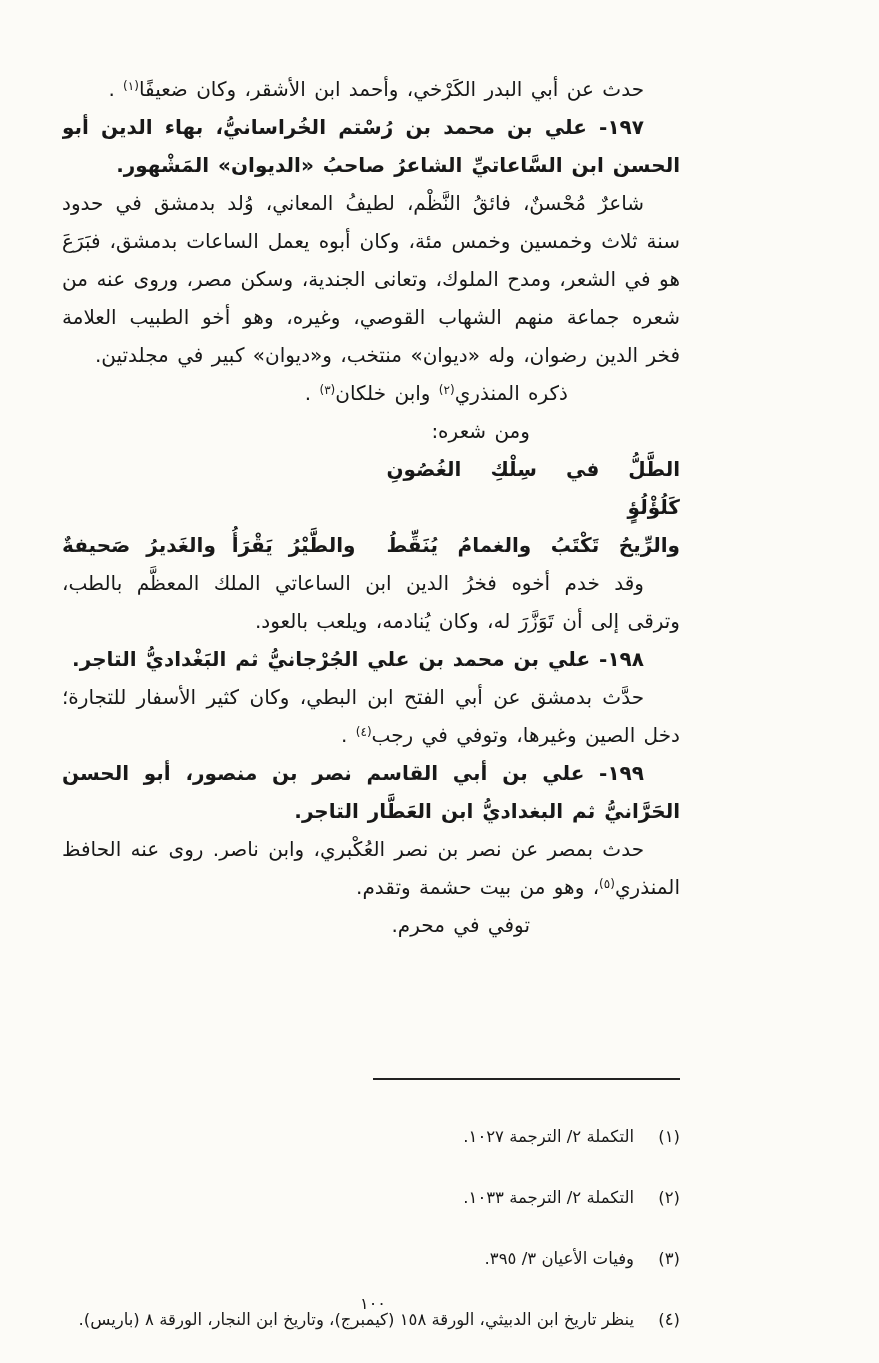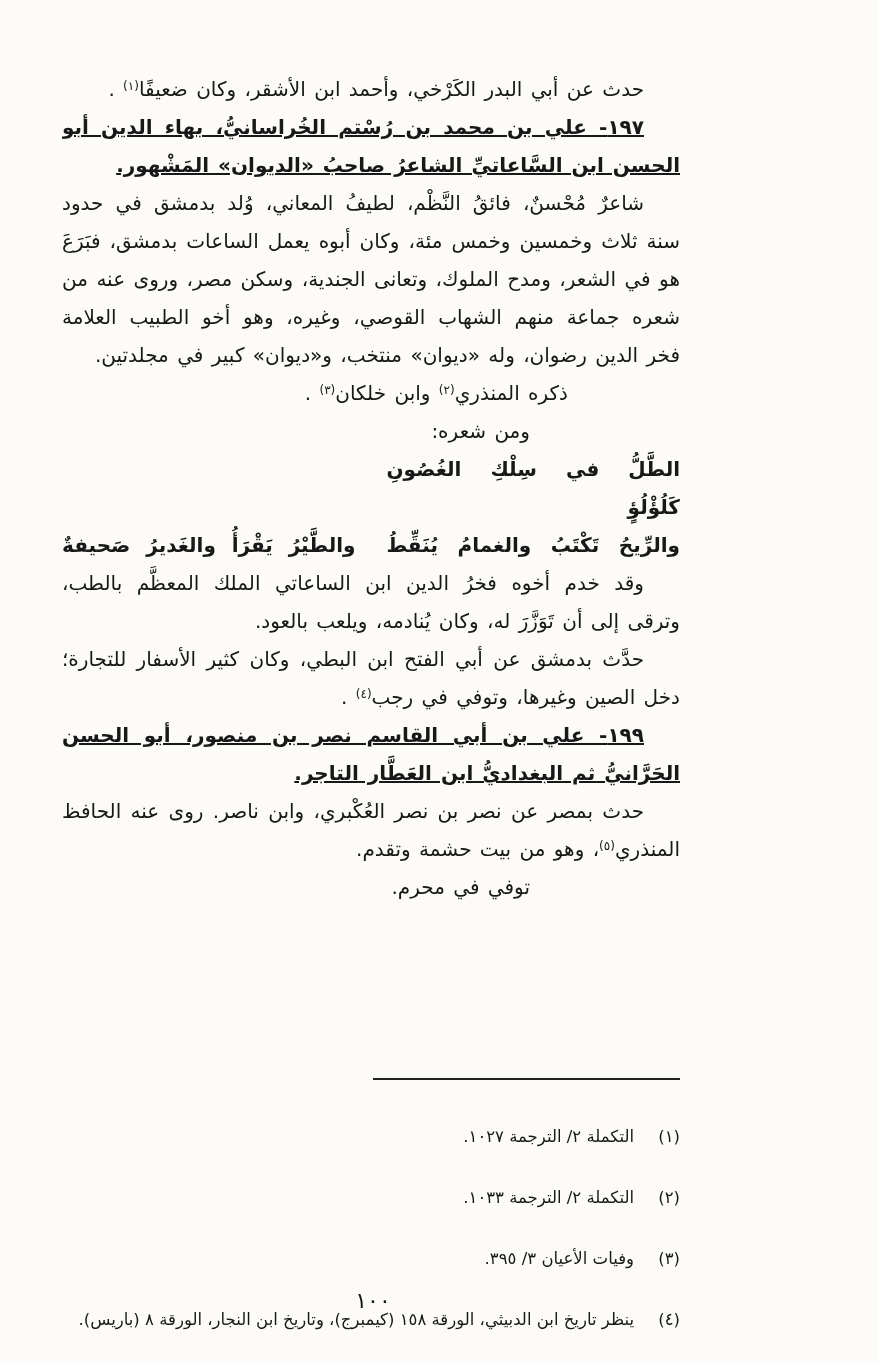--- a/index.html
+++ b/index.html
@@ -14,36 +14,36 @@
 
   .main {
     position:absolute; top:70px; right:66px; left:62px; height:1010px;
     overflow:hidden;
     font-size:20px; line-height:38px;
     text-align:justify;
     word-spacing:2px;
   }
   p.para { margin:0; }
   .indent { text-indent:36px; }
-  .heading { font-weight:bold;text-decoration:underline; }
+  .heading { font-weight:bold; }
   .inset-md { padding-right:112px; }
   .inset-lg { padding-right:150px; }
   sup.fnref { font-size:12px; line-height:0; vertical-align:6px; font-weight:normal; }
 
   .poetry { display:flex; justify-content:space-between; font-weight:bold; }
   .hemistich { display:block; width:47.5%; text-align:justify; text-align-last:justify; }
 
   .footnote-area { position:absolute; top:1078px; right:66px; left:38px; }
   .fn-rule { border:0; border-top:2px solid #222; width:307px; margin:0 0 12px 0; }
   .footnotes { font-size:16.5px; line-height:33px; }
   .fn-item { display:flex; gap:18px; align-items:baseline; }
   .fn-num { flex:0 0 auto; min-width:28px; }
   .fn-text { flex:1 1 auto;margin-top:28px; }
 
-  .page-num { position:absolute; bottom:50px; left:0; right:0; text-align:center; font-size:22px; }
+  .page-num { position:absolute; bottom:50px; left:0; right:0; text-align:center; font-size:16px; }
 </style>
 </head>
 <body>
 
 <div class="page">
 
   <div class="main">
 
     <p class="para indent"><span>حدث عن أبي البدر الكَرْخي، وأحمد ابن الأشقر، وكان ضعيفًا</span><sup class="fnref">(١)</sup><span> .</span></p>
 
@@ -59,20 +59,21 @@
     <div class="poetry">
       <span class="hemistich">الطَّلُّ في سِلْكِ الغُصُونِ كَلُؤْلُؤٍ</span>
     </div>
     <div class="poetry">
       <span class="hemistich">والرِّيحُ تَكْتَبُ والغمامُ يُنَقِّطُ</span>
       <span class="hemistich">والطَّيْرُ يَقْرَأُ والغَديرُ صَحيفةٌ</span>
     </div>
 
     <p class="para indent">وقد خدم أخوه فخرُ الدين ابن الساعاتي الملك المعظَّم بالطب، وترقى إلى أن تَوَزَّرَ له، وكان يُنادمه، ويلعب بالعود.</p>
 
+    <p class="para indent heading">١٩٨- علي بن محمد بن علي الجُرْجانيُّ ثم البَغْداديُّ التاجر.</p>
 
     <p class="para indent"><span>حدَّث بدمشق عن أبي الفتح ابن البطي، وكان كثير الأسفار للتجارة؛ دخل الصين وغيرها، وتوفي في رجب</span><sup class="fnref">(٤)</sup><span> .</span></p>
 
     <p class="para indent heading">١٩٩- علي بن أبي القاسم نصر بن منصور، أبو الحسن الحَرَّانيُّ ثم البغداديُّ ابن العَطَّار التاجر.</p>
 
     <p class="para indent"><span>حدث بمصر عن نصر بن نصر العُكْبري، وابن ناصر. روى عنه الحافظ المنذري</span><sup class="fnref">(٥)</sup><span>، وهو من بيت حشمة وتقدم.</span></p>
 
     <p class="para inset-lg">توفي في محرم.</p>
 
   </div>

